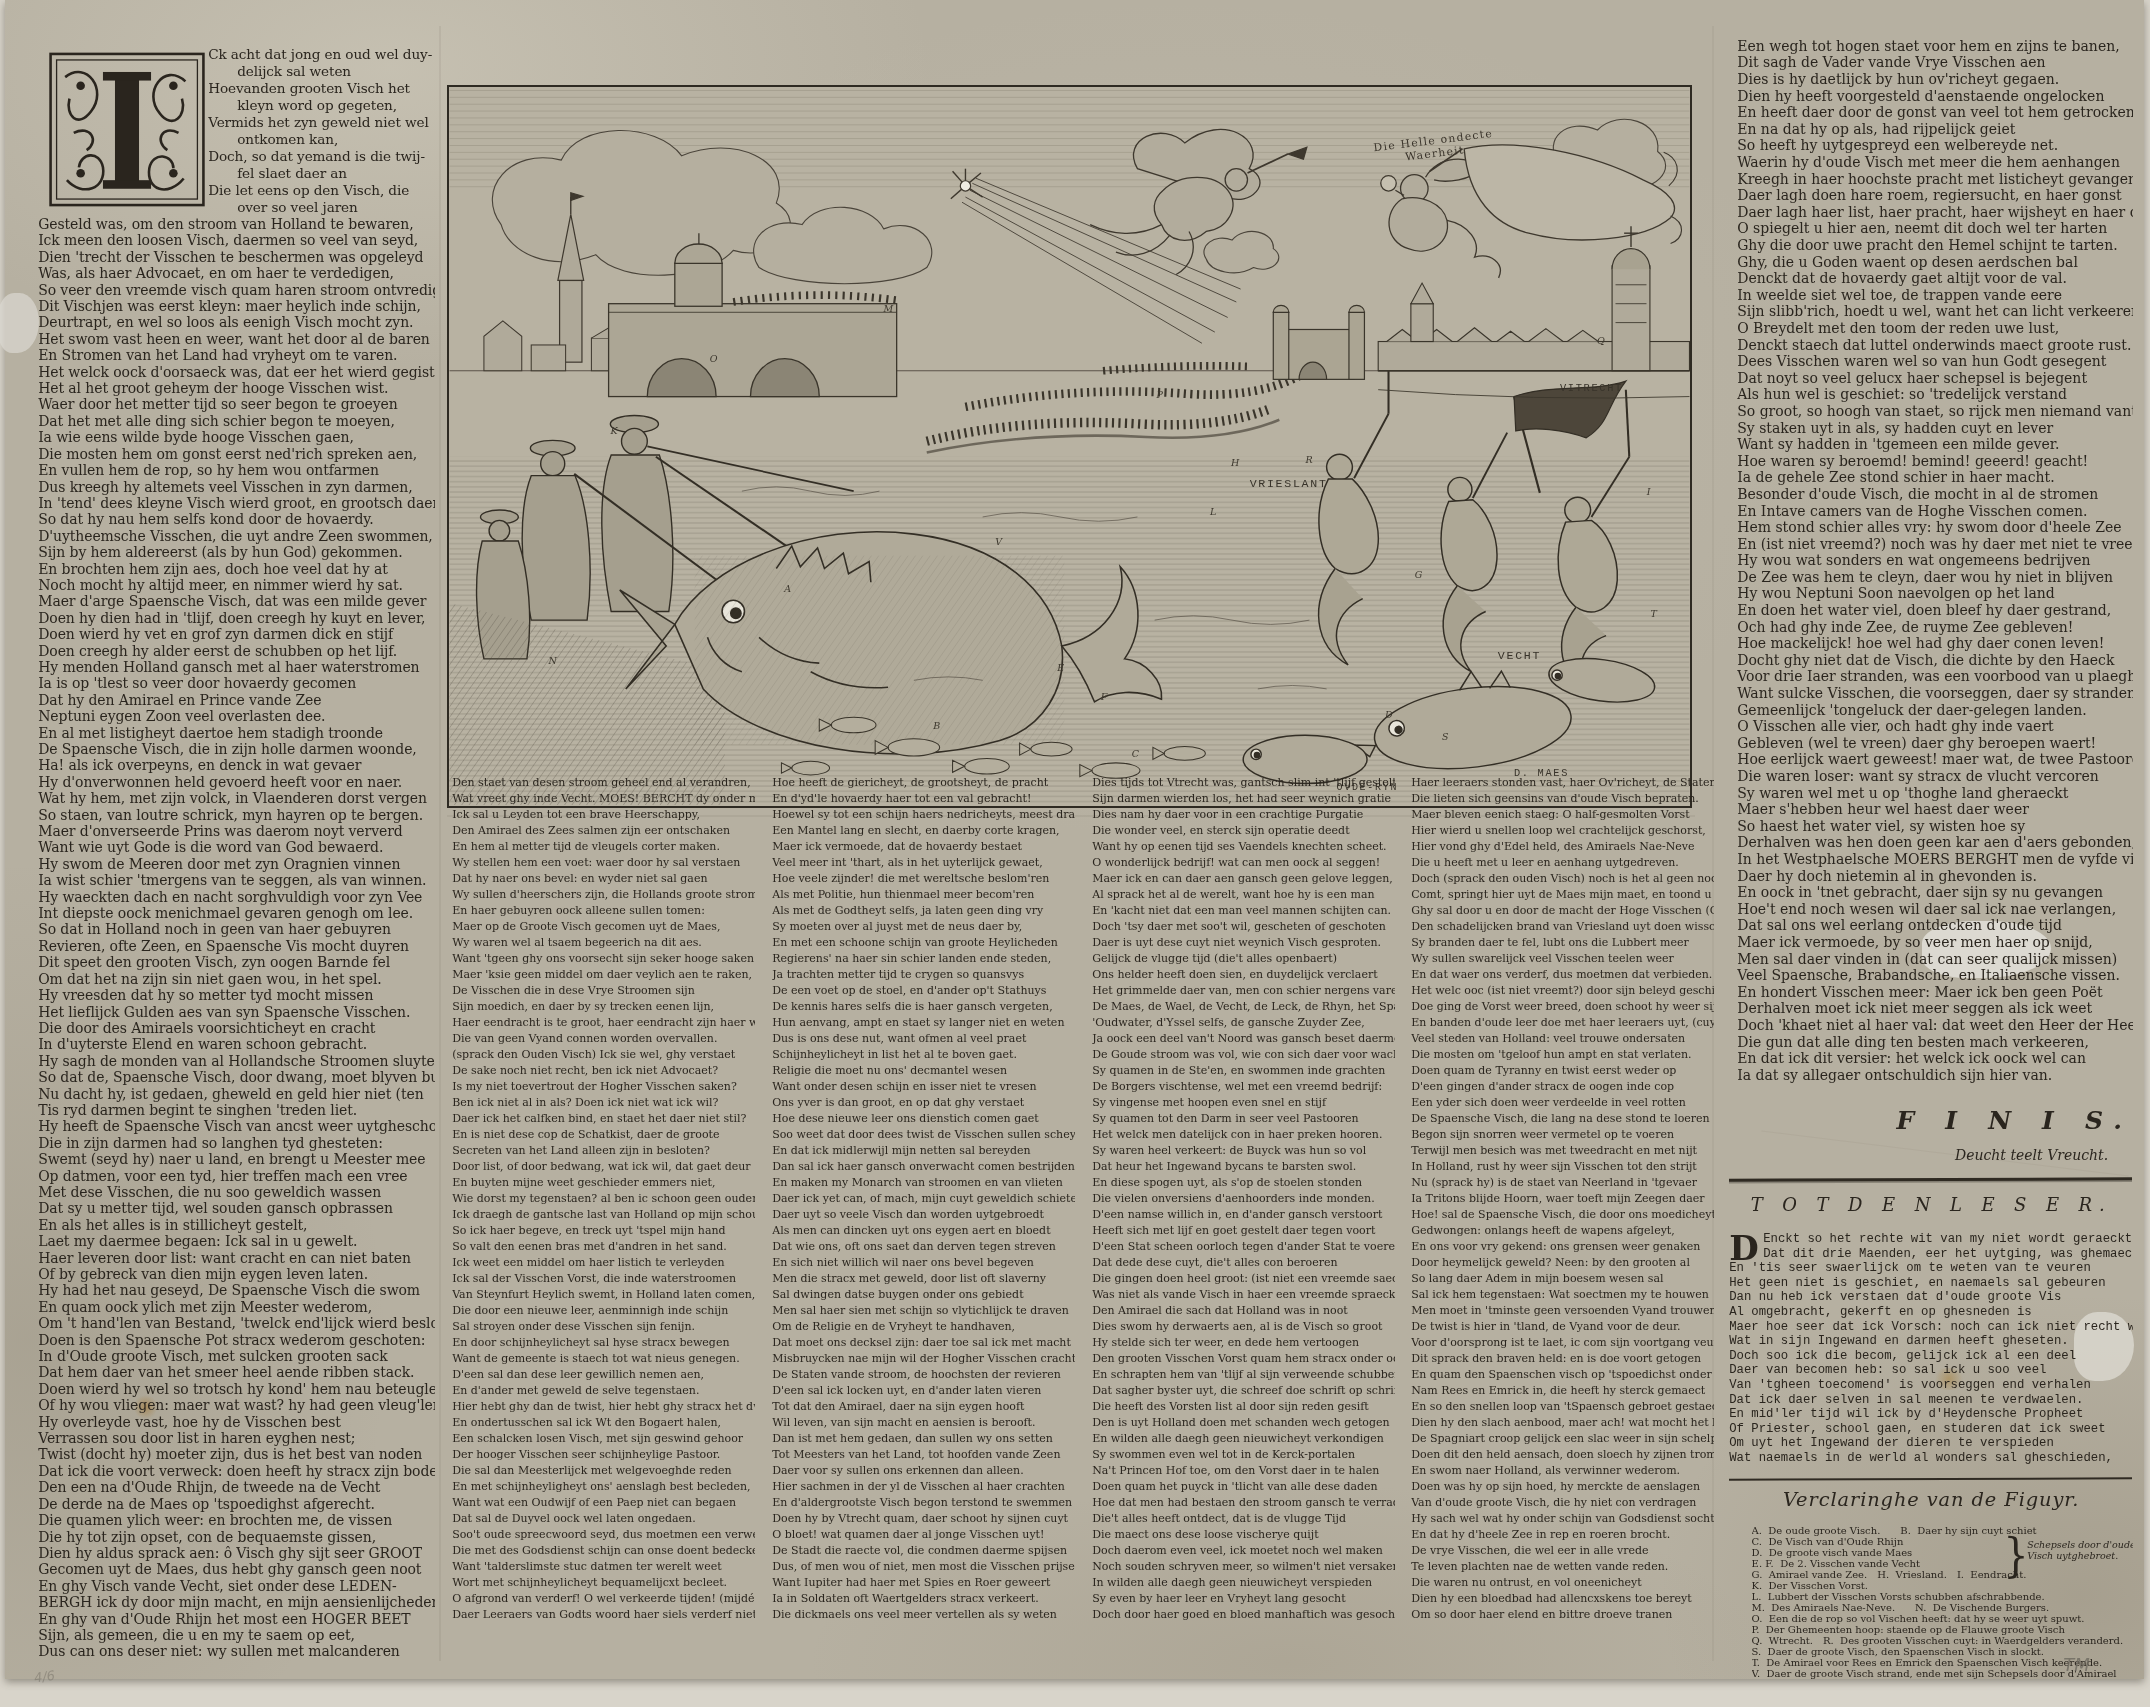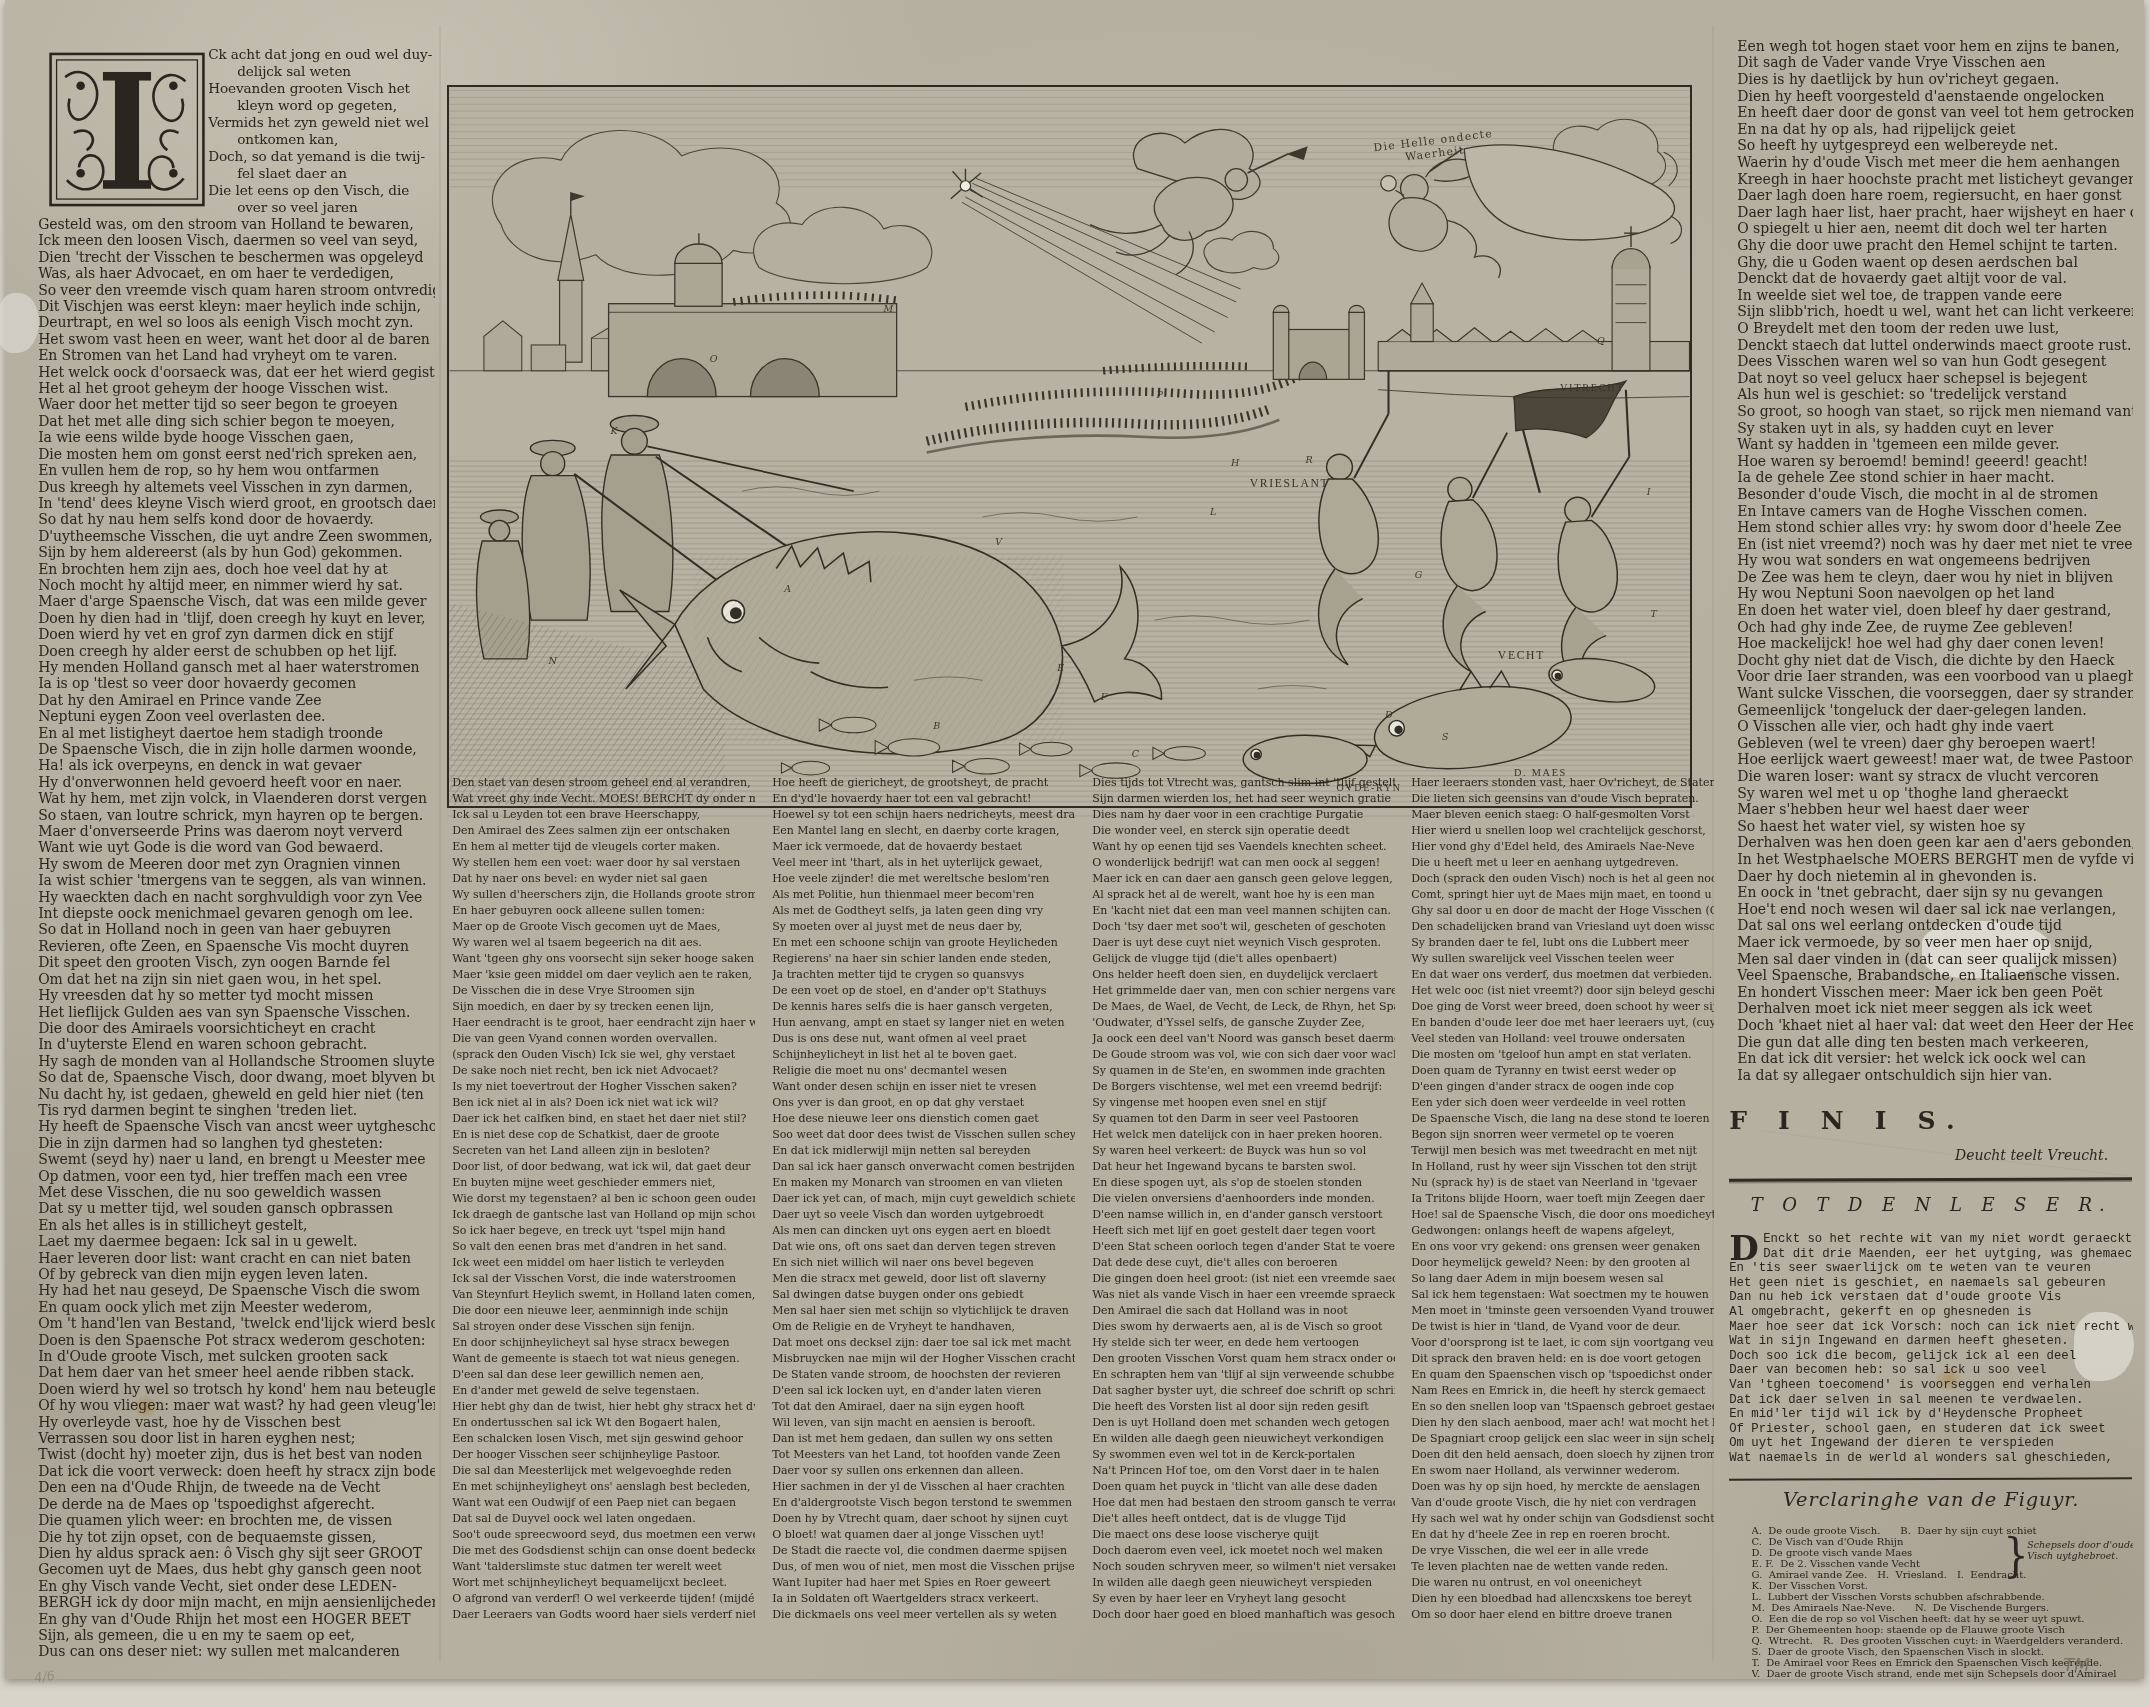--- a/index.html
+++ b/index.html
@@ -42,28 +42,28 @@
   .smallline{font-size:11px;line-height:16px;}
   .bcol{top:775px;width:303px;height:852px;}
   #bcol-1{left:447px;} #bcol-2{left:767px;} #bcol-3{left:1087px;} #bcol-4{left:1406px;}
 
   
   #etching{
     position:absolute;left:442px;top:85px;width:1245px;height:723px;
     border:2.2px solid #2e2a22;background:#b8b2a2;box-sizing:border-box;overflow:hidden;
   }
   #etching svg{position:absolute;left:0;top:0;}
-  .etlabel{position:absolute;font-size:11.6px;letter-spacing:1.7px;color:#38332a;font-family:Liberation Serif, serif;}
+  .etlabel{position:absolute;font-size:11.6px;letter-spacing:1.7px;color:#38332a;font-family:Liberation Mono, monospace;}
   .etmarker{position:absolute;font-size:9.5px;color:#3d382e;font-style:italic;}
   #banner-text{position:absolute;left:74.5%;top:6.5%;transform:rotate(-7deg);
     font-size:10.8px;letter-spacing:1.3px;color:#3a342b;text-align:center;line-height:13px;}
 
   
-  #finis{position:absolute;left:0;top:1075px;width:404px;text-align:left;
-    font-weight:bold;font-size:25px;letter-spacing:11.2px;color:#2a251e;}
+  #finis{position:absolute;left:0;top:1075px;width:404px;text-align:right;
+    font-weight:bold;font-size:25px;letter-spacing:11.2px;color:#2a251e;font-style:italic;}
   #motto{position:absolute;left:0;top:1116px;width:379px;text-align:right;
     font-style:italic;font-size:14px;}
   .rule{position:absolute;left:0;width:403px;height:2.6px;background:#2f2a22;transform:rotate(-.2deg);}
   #rule-1{top:1147px;box-shadow:0 1.7px 0 rgba(47,42,34,.35);}
   #leser-heading{position:absolute;left:0;top:1163px;width:404px;text-align:center;
     font-style:italic;font-size:18px;letter-spacing:6.9px;}
   #leser-body{position:absolute;left:0;top:1201px;width:404px;white-space:nowrap;overflow:hidden;font-family:Liberation Mono, monospace;}
   #leser-body .line{font-size:12.3px;line-height:14.6px;}
   #leser-body .line:nth-child(-n+2){padding-left:34px;}
   #leser-drop{position:absolute;left:0;top:1203px;font-size:34px;line-height:29px;font-weight:bold;}

